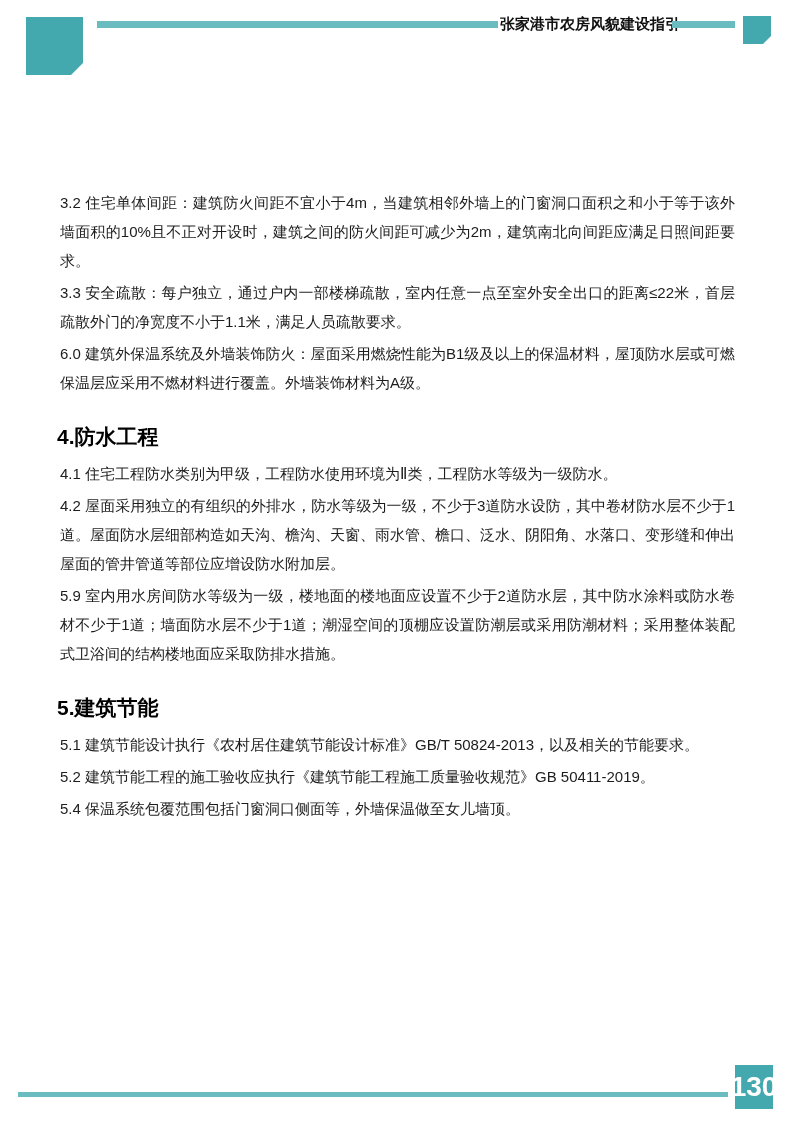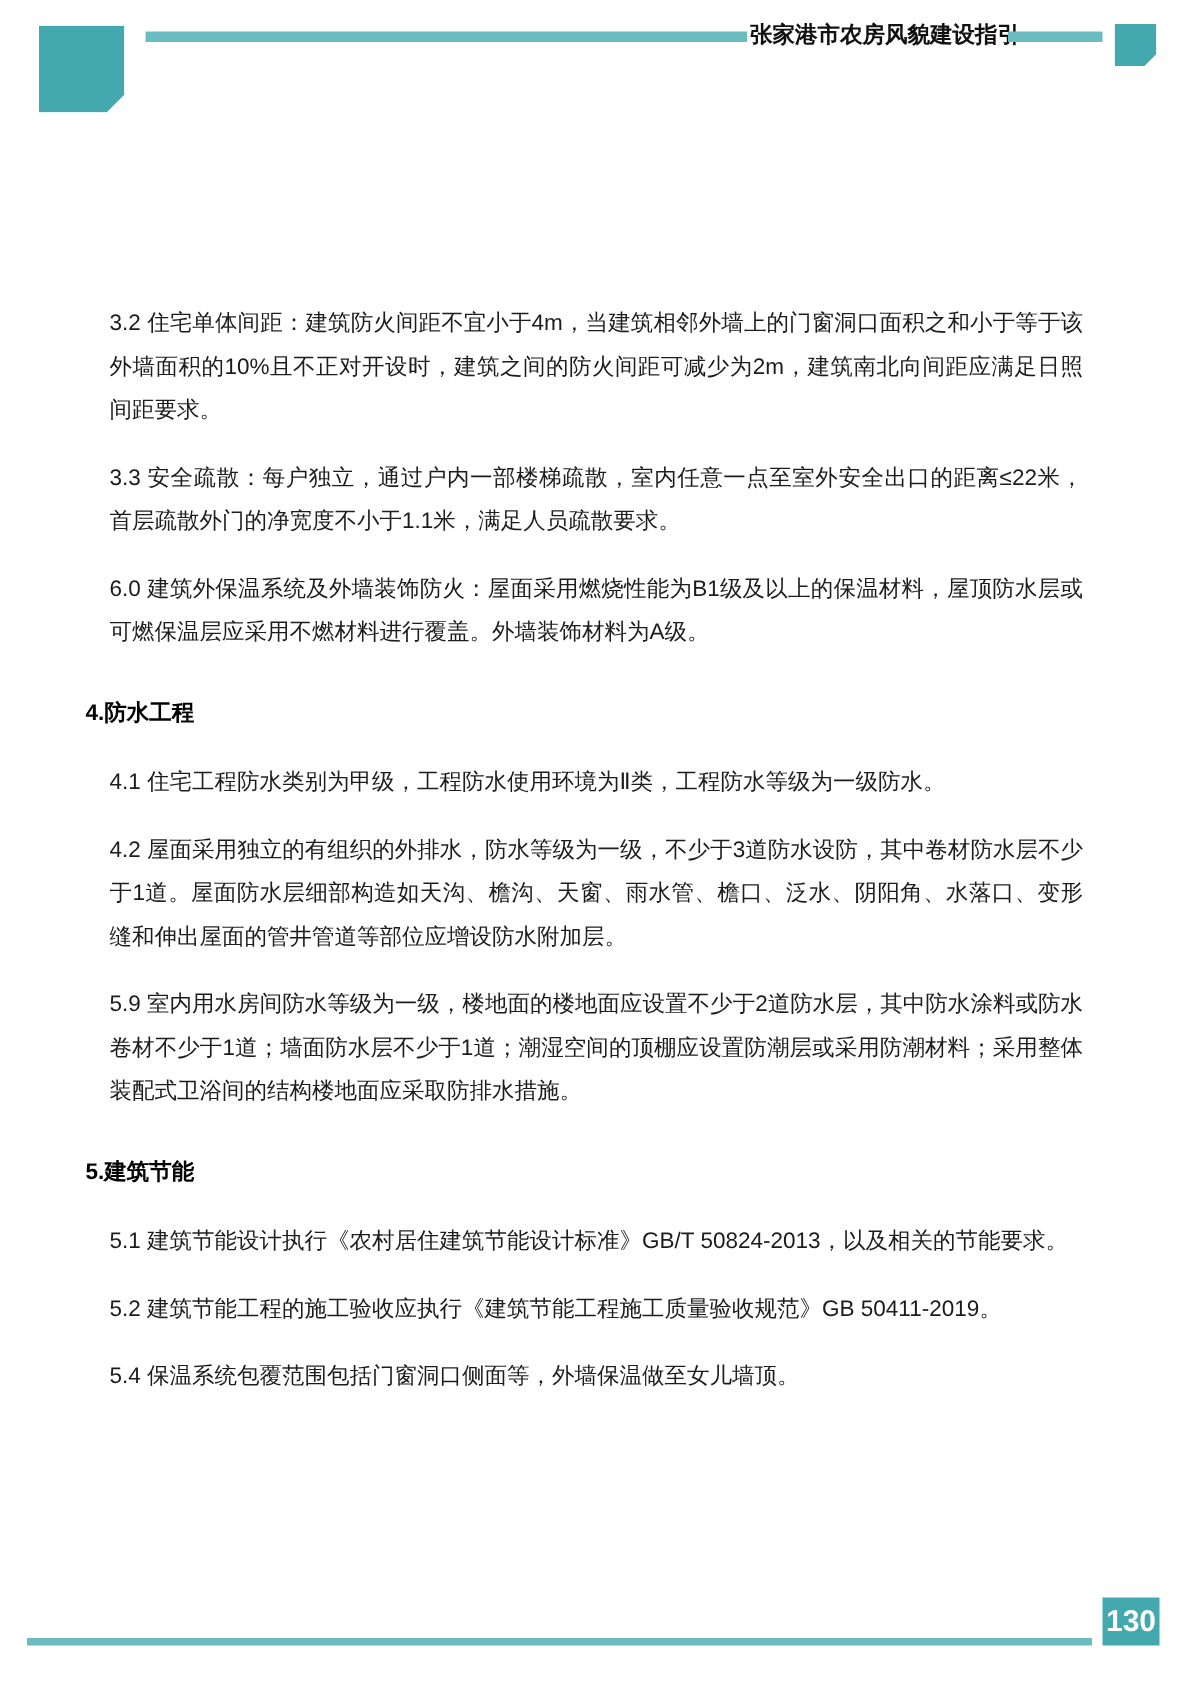--- a/index.html
+++ b/index.html
@@ -57,44 +57,44 @@
   
   .doc-body {
     position: absolute;
     left: 57px; top: 185px;
     width: 681px;
     font-size: 15px;
     line-height: 29px;
     color: var(--text);
     text-align: justify;
   }
-  .doc-body p { margin: 16px; }
+  .doc-body p { margin: 3px; }
   .doc-body h2 {
-    font-size: 15px;
+    font-size: 21px;
     line-height: 30px;
     font-weight: bold;
     color: #000;
     margin: 25px 0 7px 0;
     text-align: left;
   }
 
   
   .footer-line {
     position: absolute;
     left: 18px; top: 1092px;
     width: 710px; height: 5px;
     background: var(--accent-light);
   }
   .page-badge {
     position: absolute;
     left: 735px; top: 1065px;
-    width: 38px; height: 32px;
+    width: 38px; height: 44px;
     background: var(--accent);
     color: #ffffff;
-    font-size: 20px;
+    font-size: 28px;
     font-weight: bold;
     display: flex;
     align-items: center;
     justify-content: center;
   }
 </style>
 </head>
 <body>
 
 <div class="page">

